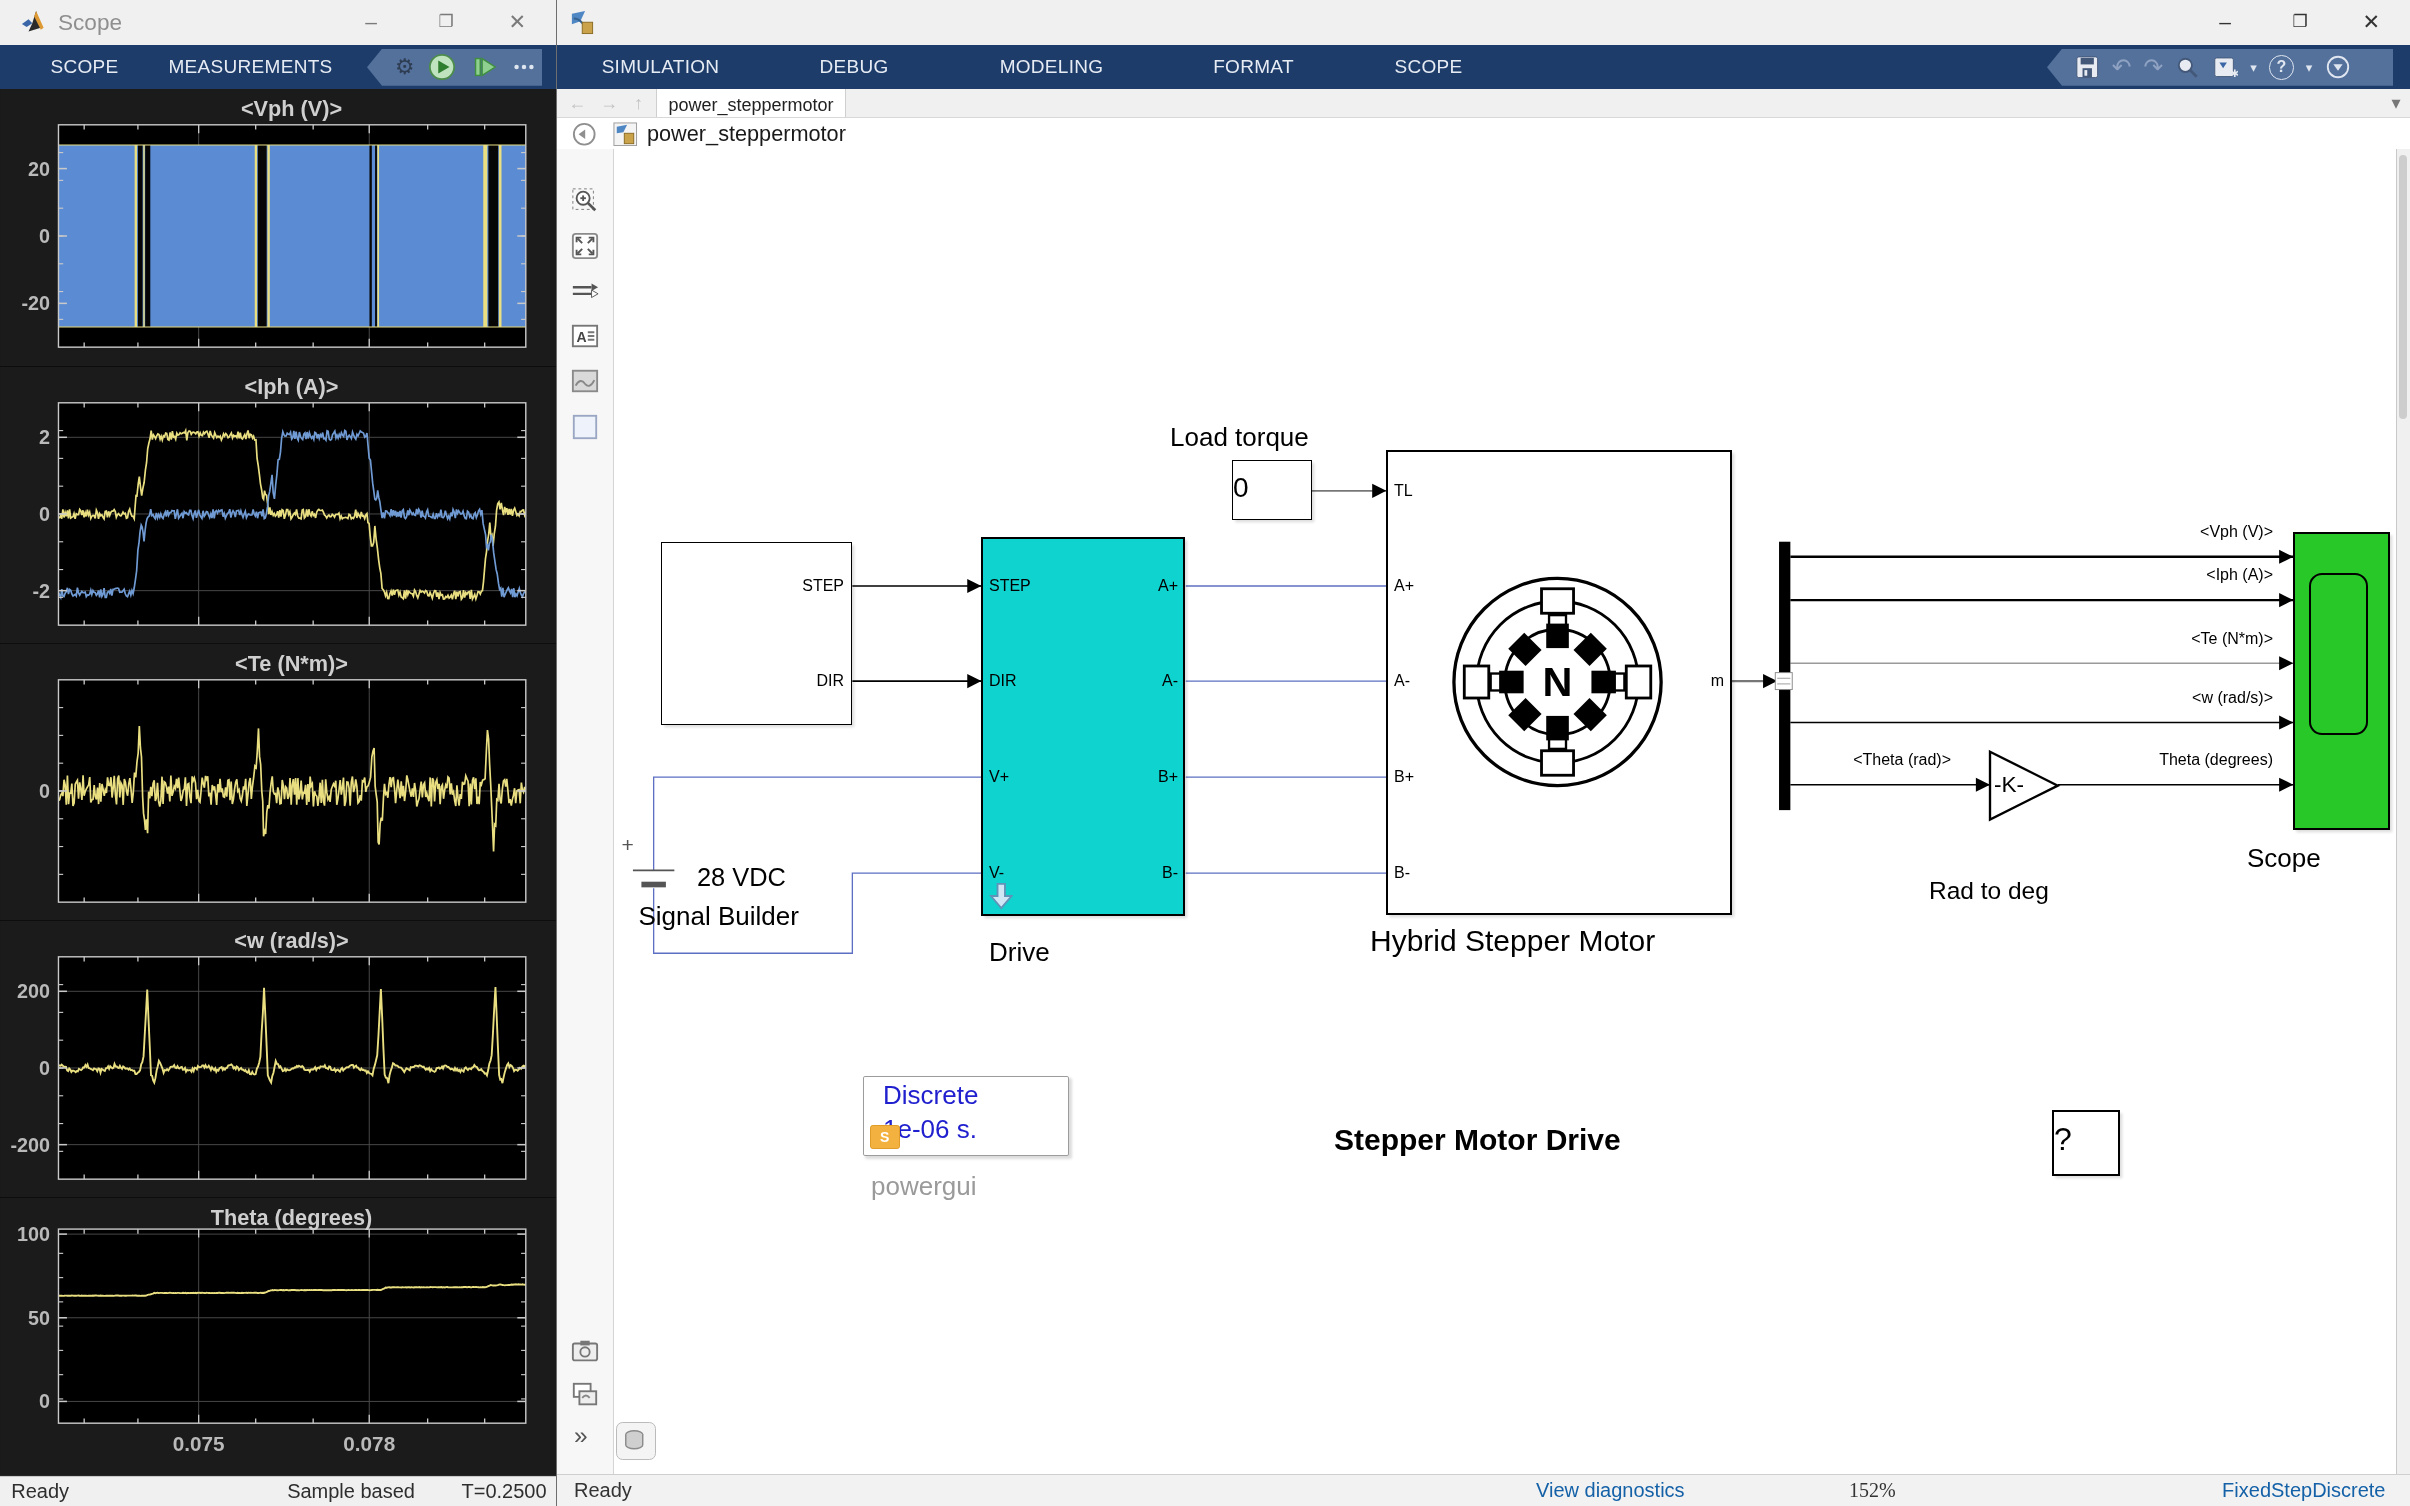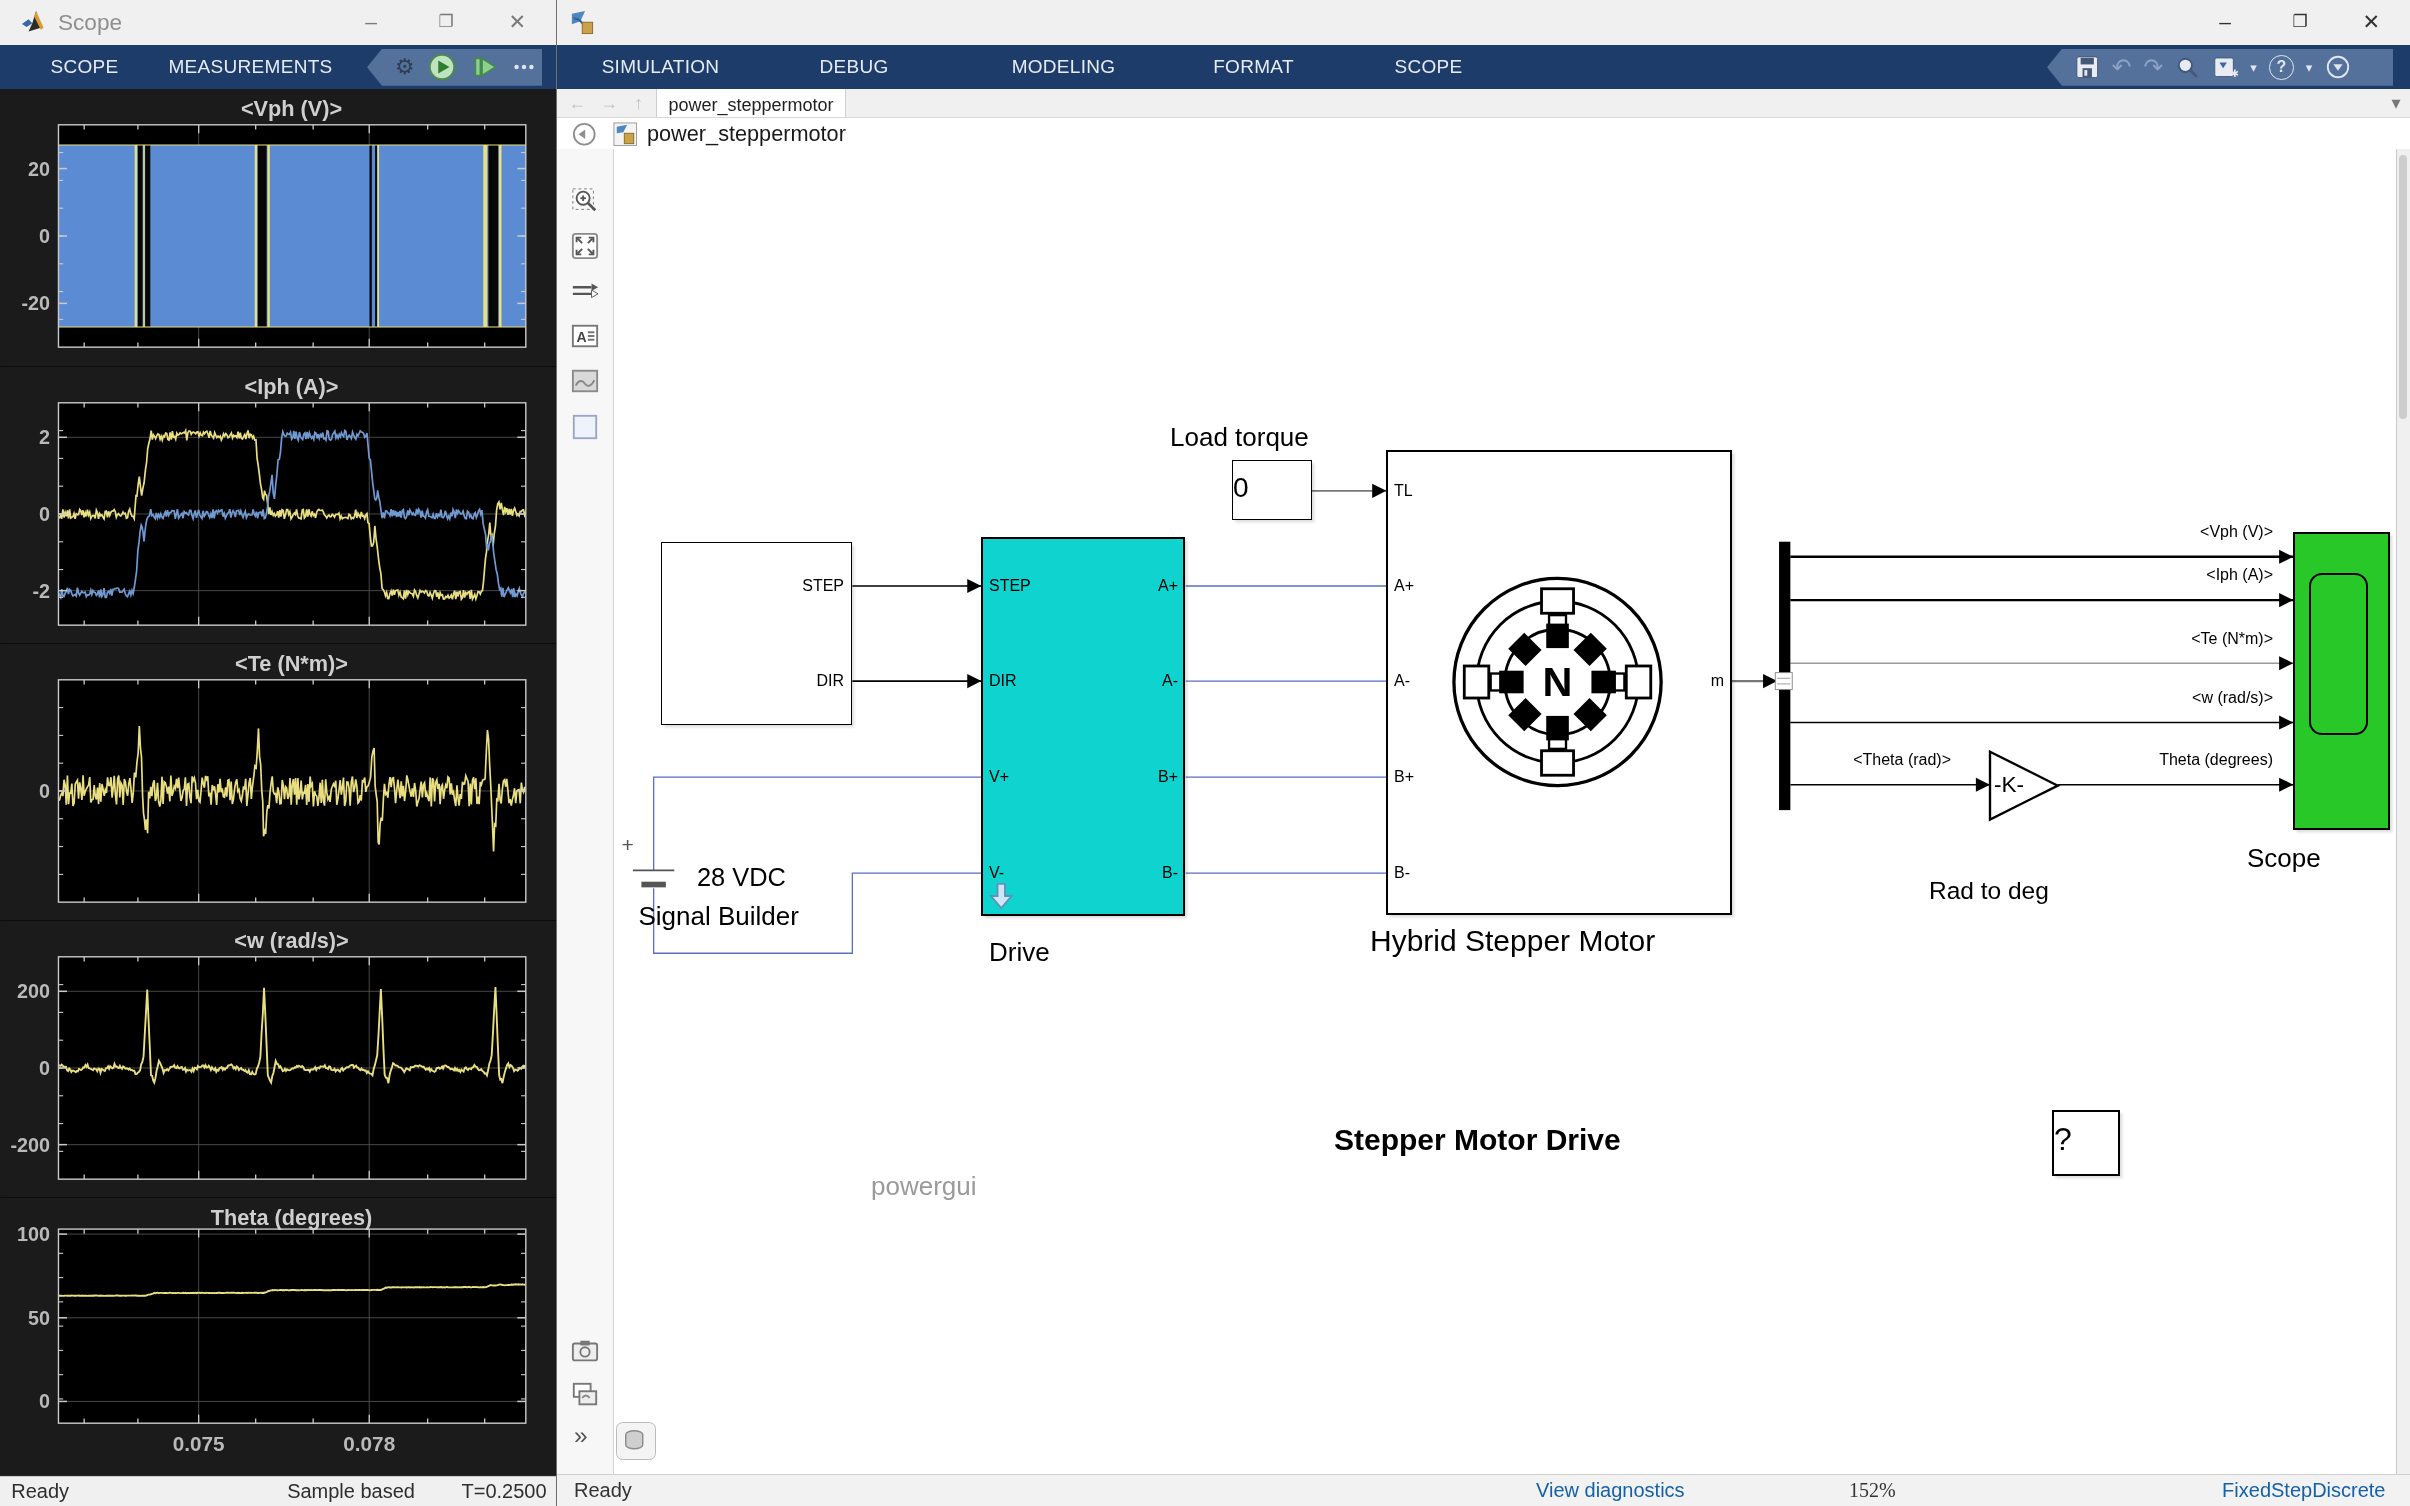--- a/index.html
+++ b/index.html
@@ -391,21 +391,21 @@
       <path d="M4 9 C14 9 12 18 20 18" fill="none" stroke="#35618f" stroke-width="2"></path>
       <rect x="13" y="13" width="11" height="12" fill="#c9a24a" stroke="#8a6b22"></rect>
     </svg>
     <span class="wbtn" style="right:149px;">–</span>
     <span class="wbtn" style="right:74px;font-size:17px;">❐</span>
     <span class="wbtn" style="right:2.8px;">✕</span>
   </div>
   <div class="toolstrip">
     <span class="tstab" style="left:19px;width:169px;">SIMULATION</span>
     <span class="tstab" style="left:245px;width:104px;">DEBUG</span>
-    <span class="tstab" style="left:436px;width:141px;">MODELING</span>
+    <span class="tstab" style="left:424px;width:141px;">MODELING</span>
     <span class="tstab" style="left:640px;width:113px;">FORMAT</span>
     <span class="tstab" style="left:829px;width:85px;">SCOPE</span>
     <div class="qa" style="left:1490px;width:346px;">
       <svg width="24.5" height="24.5" viewBox="0 0 26 26">
         <rect x="2" y="2" width="22" height="22" rx="2" fill="#e8ecf2" stroke="#44597a"></rect>
         <rect x="6" y="3" width="14" height="7" fill="#44597a"></rect>
         <rect x="8" y="14" width="10" height="10" fill="#44597a"></rect>
         <rect x="10" y="16" width="3" height="6" fill="#e8ecf2"></rect>
       </svg>
       <span style="font-size:23.5px;color:#8fa2c2;">↶</span>
@@ -583,20 +583,25 @@
             <g transform="rotate(315 180 244)">
               <rect x="168" y="182" width="24" height="26" fill="#000"></rect>
             </g>
             <circle cx="180" cy="244" r="32" fill="#fff"></circle>
             <text x="180" y="244" text-anchor="middle" dy="0.35em" fill="#000" style="font:bold 44px &quot;Liberation Sans&quot;,sans-serif">N</text>
           </svg>
       </div>
       <div class="blk" style="left:1679px;top:383px;width:97px;height:298px;background:#28c828;">
         <div style="position:absolute;left:14px;top:39px;width:55px;height:158px;border:2.8px solid #000;border-radius:13px;"></div>
       </div>
+      <div class="blk" style="left:249px;top:927px;width:206px;height:80px;border:1.9px solid #9c9c9c;border-radius:1.9px;">
+        <div class="lbl ctr" style="left:19px;top:3.8px;width:184px;font-size:26px;color:#2020cf;">Discrete</div>
+        <div class="lbl ctr" style="left:19px;top:38px;width:184px;font-size:26px;color:#2020cf;">1e-06 s.</div>
+        <div style="position:absolute;left:5.6px;bottom:5.6px;width:28px;height:22.6px;background:#f3b23f;border:0.9px solid #e09b28;border-radius:2.8px;text-align:center;line-height:22.6px;font-size:14px;font-weight:bold;color:#fff;">S</div>
+      </div>
       <div class="blk" style="left:1438px;top:961px;width:68px;height:66px;">
         <div class="lbl ctr" style="left:0;top:13px;width:62px;font-size:32px;">?</div>
       </div>
 
       <div class="lbl ra" style="left:89px;top:423px;width:141px;">STEP</div>
       <div class="lbl ra" style="left:89px;top:518px;width:141px;">DIR</div>
       <div class="lbl" style="left:375px;top:423px;">STEP</div>
       <div class="lbl" style="left:375px;top:518px;">DIR</div>
       <div class="lbl" style="left:375px;top:614px;">V+</div>
       <div class="lbl" style="left:375px;top:710px;">V-</div>

